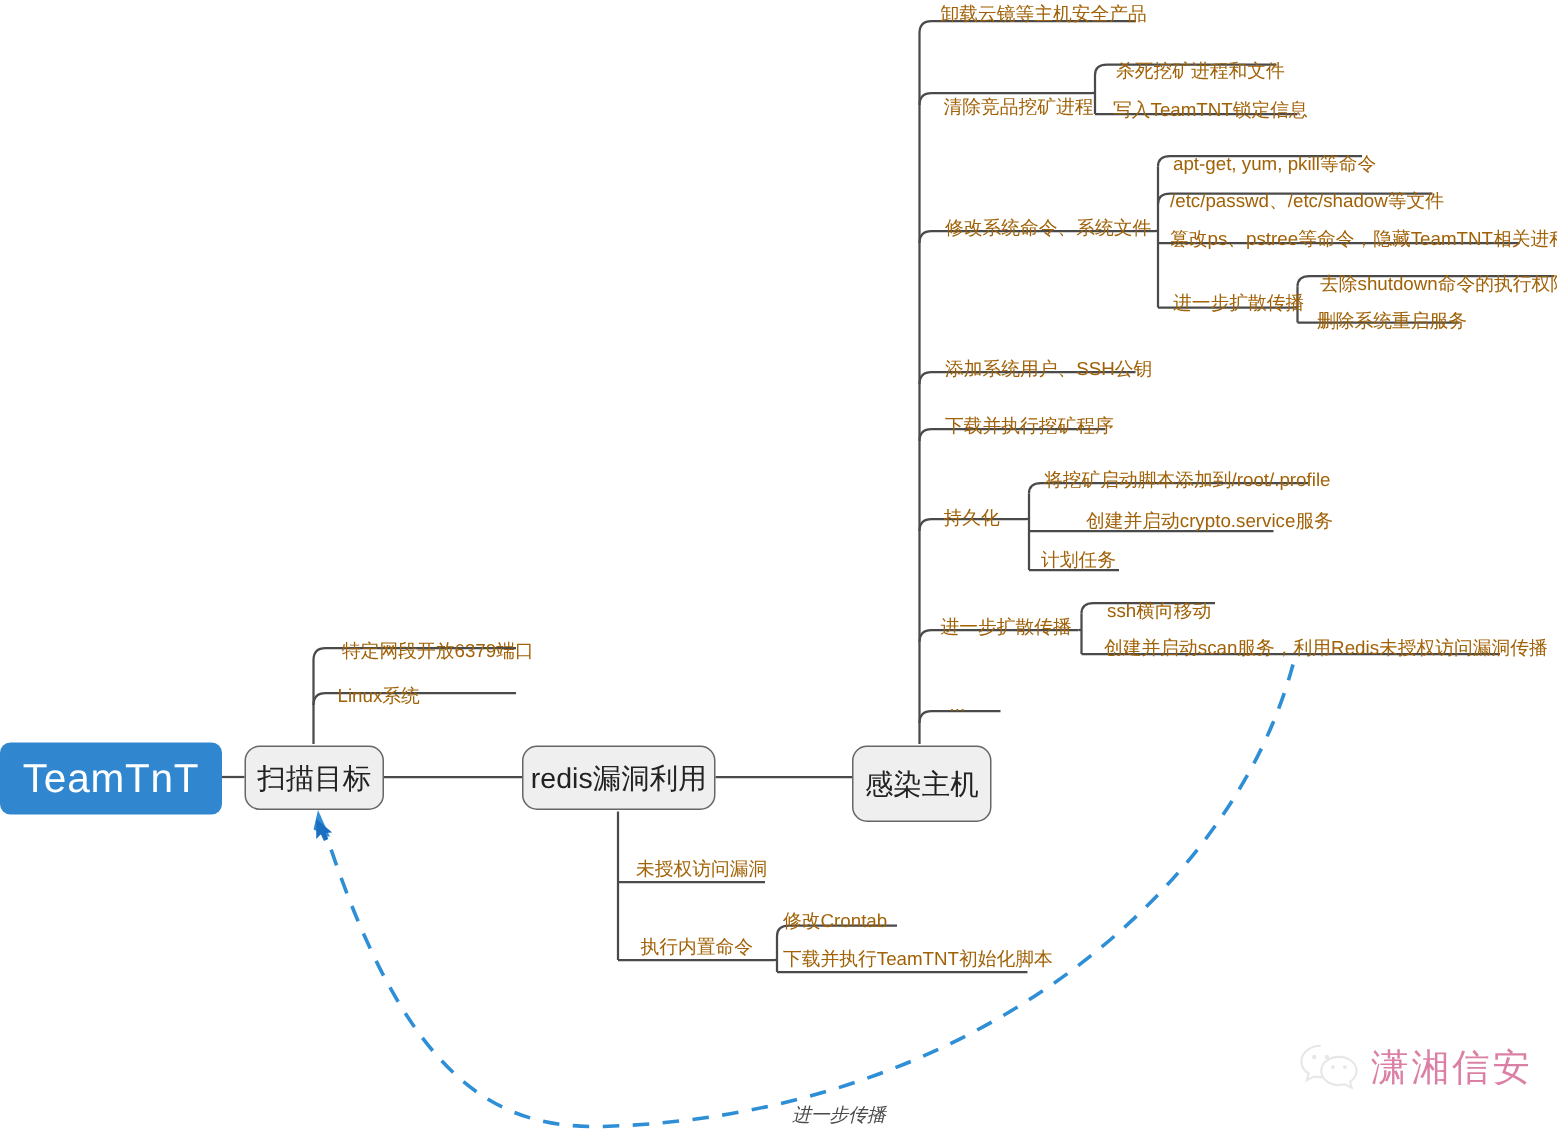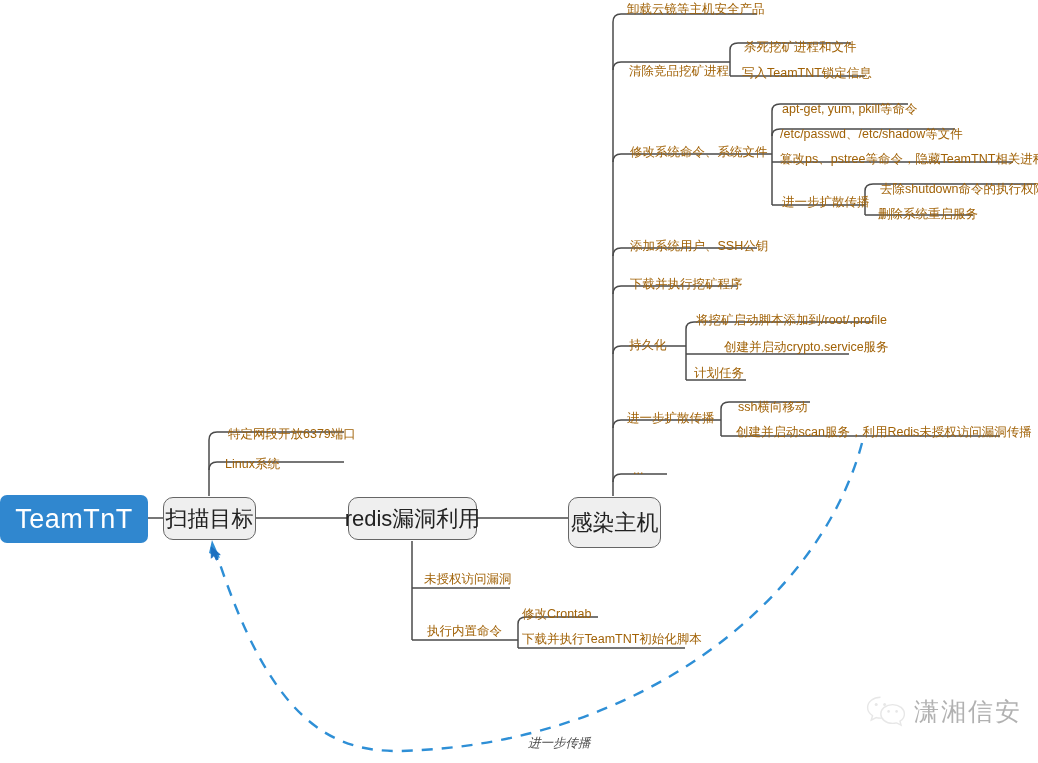--- a/index.html
+++ b/index.html
@@ -26,21 +26,21 @@
     border-radius:7px;
     font-size:27px;
     letter-spacing:.5px;
   }
   
   .trunk{
     background:#efefef;
     border:1.4px solid #666;
     border-radius:10px;
     color:#222;
-    font-size:22px;
+    font-size:19px;
   }
   
   .leaf{
     position:absolute;
     white-space:nowrap;
     color:#a16207;
     font-size:12.5px;
     line-height:15px;
   }
   .dash-label{
@@ -50,21 +50,21 @@
     font-style:italic;
   }
   
   #watermark{
     position:absolute;
     display:flex;align-items:center;gap:8px;
     opacity:.55;
   }
   #watermark .wm-text{
     font-size:25px;
-    color:#737373;
+    color:#be185d;
     letter-spacing:2px;
     font-family:"DejaVu Sans",sans-serif;
   }
   #cursor{position:absolute;width:12px;height:16px;}
 </style>
 </head>
 <body>
 
 <div id="stage">
 

